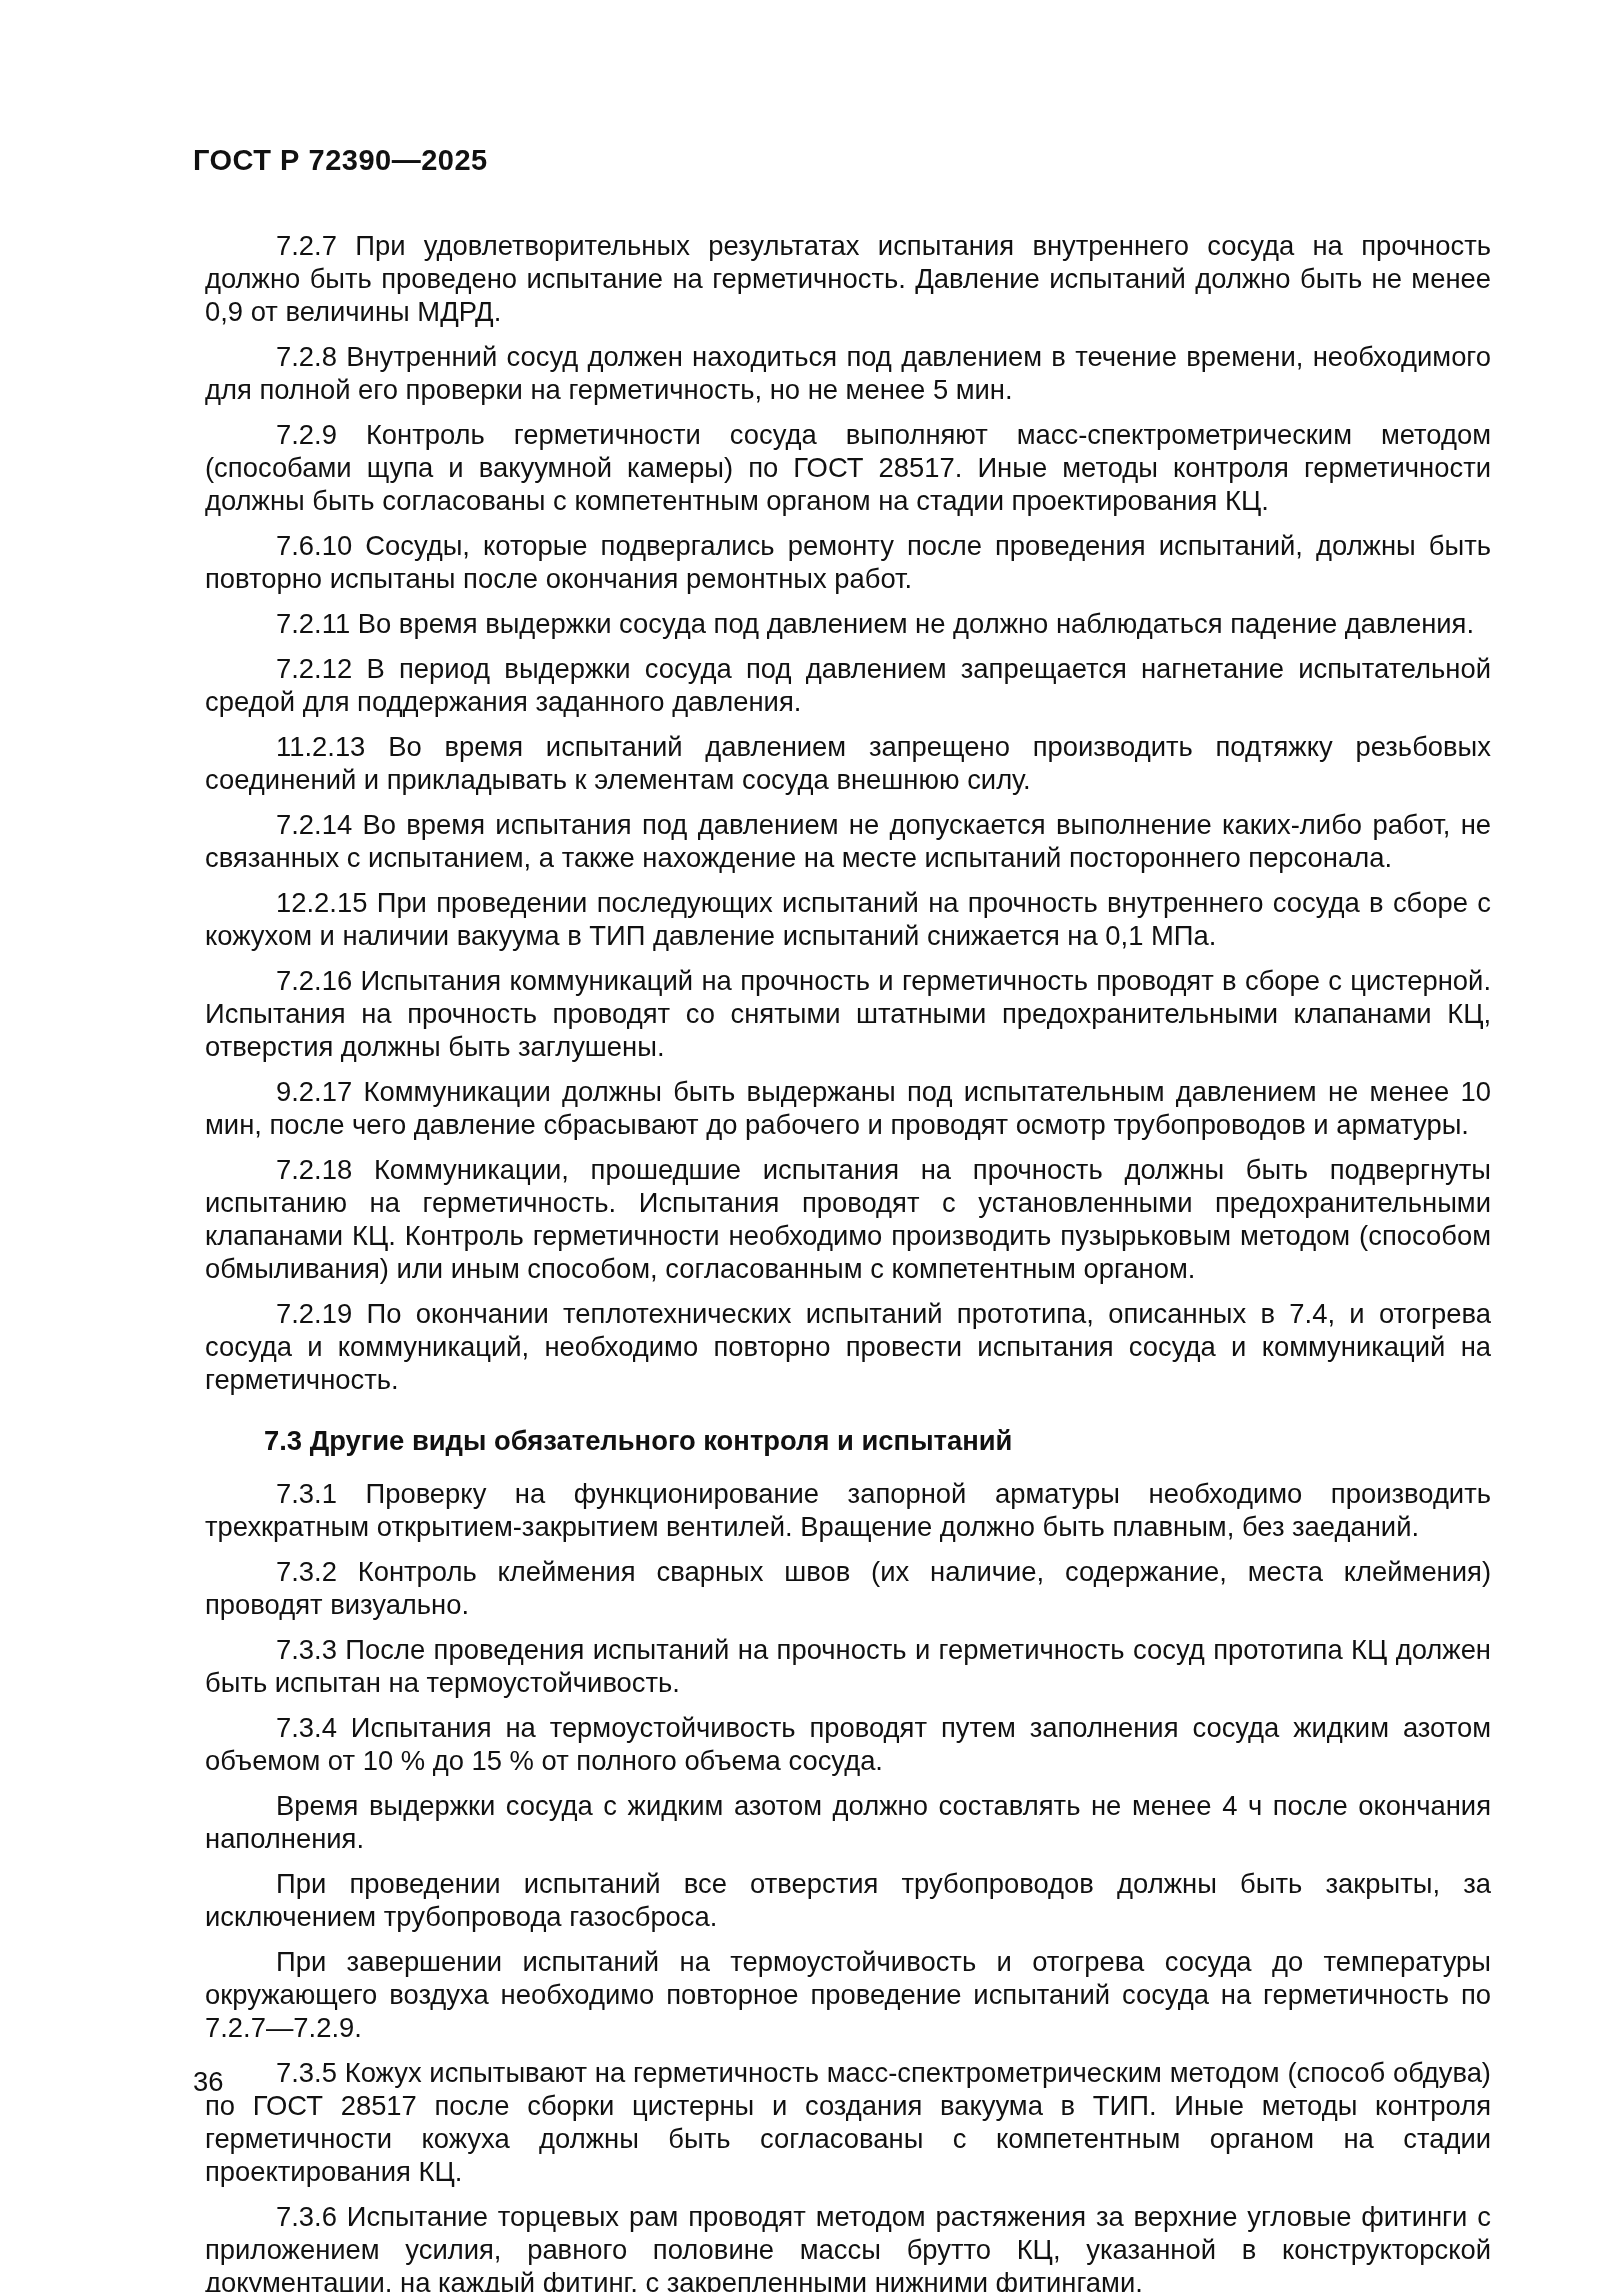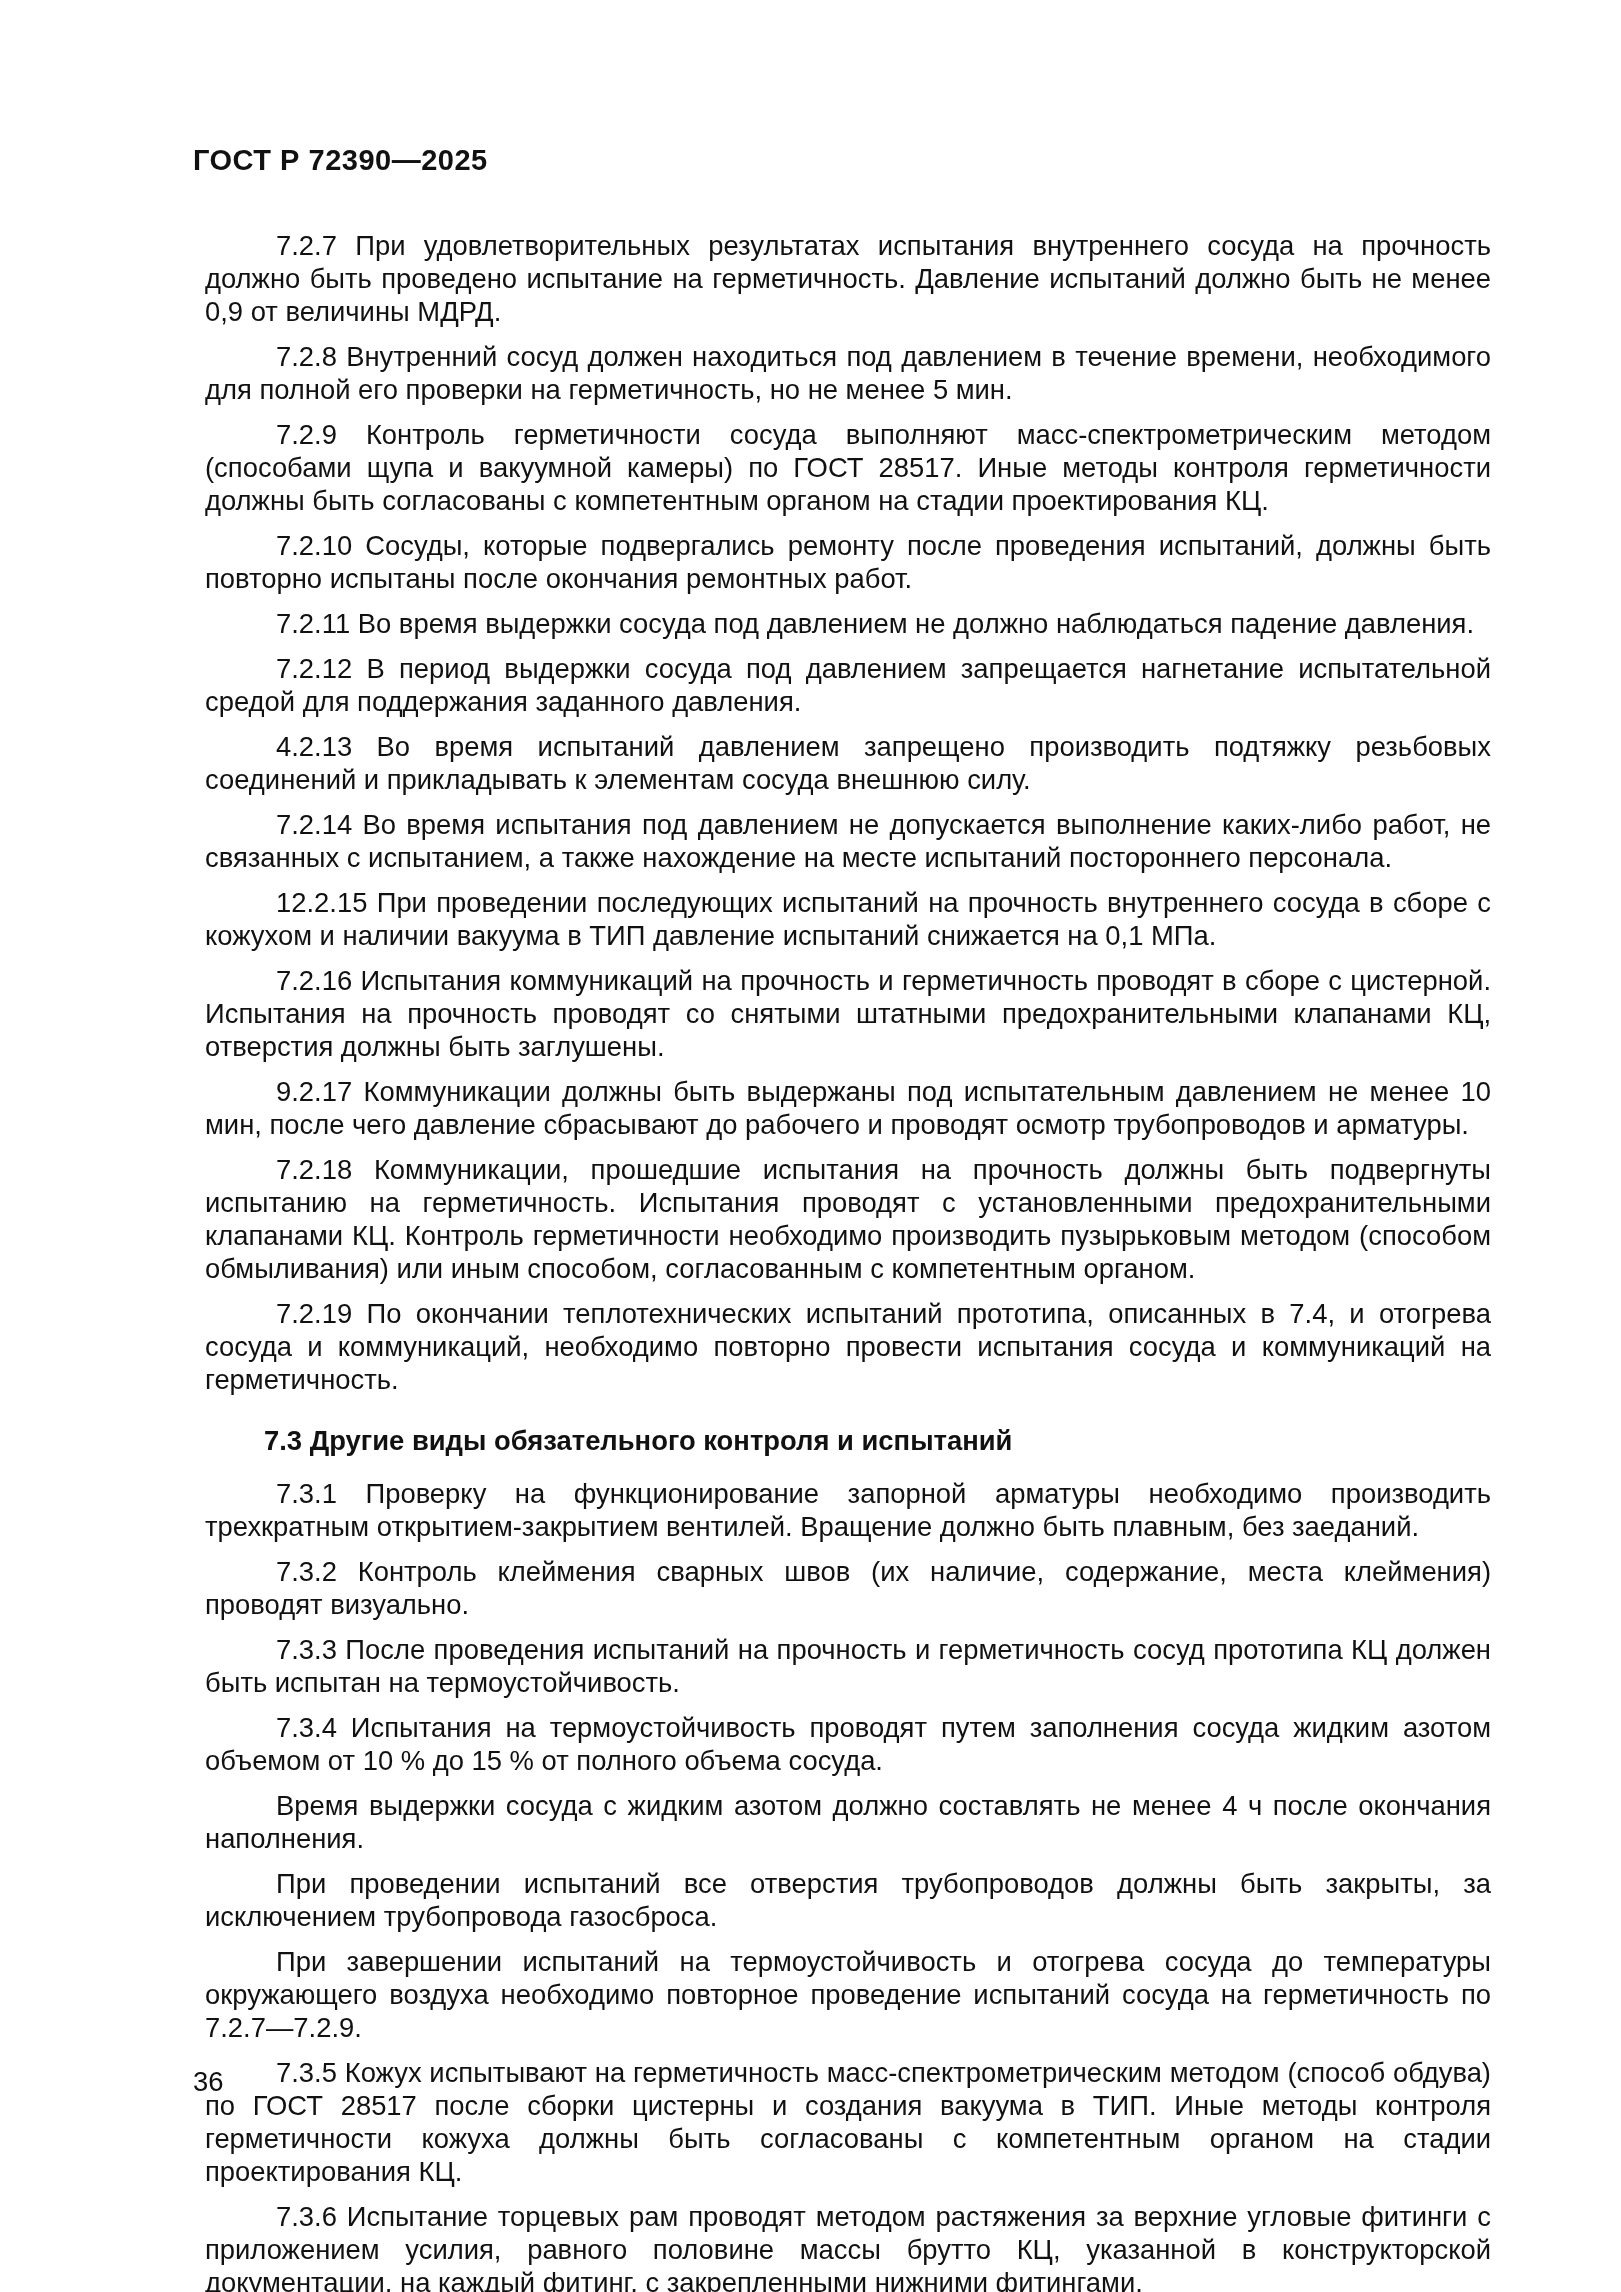--- a/index.html
+++ b/index.html
@@ -58,24 +58,24 @@
 <body>
 
 <div class="page">
 
   <div class="doc-header">ГОСТ Р 72390—2025</div>
 
   <div class="body-text">
     <p>7.2.7 При удовлетворительных результатах испытания внутреннего сосуда на прочность должно быть проведено испытание на герметичность. Давление испытаний должно быть не менее 0,9 от величины МДРД.</p>
     <p>7.2.8 Внутренний сосуд должен находиться под давлением в течение времени, необходимого для полной его проверки на герметичность, но не менее 5 мин.</p>
     <p>7.2.9 Контроль герметичности сосуда выполняют масс-спектрометрическим методом (способами щупа и вакуумной камеры) по ГОСТ 28517. Иные методы контроля герметичности должны быть согласованы с компетентным органом на стадии проектирования КЦ.</p>
-    <p>7.2.10 Сосуды, которые подвергались ремонту после проведения испытаний, должны быть повторно испытаны после окончания ремонтных работ.</p>
+    <p>7.6.10 Сосуды, которые подвергались ремонту после проведения испытаний, должны быть повторно испытаны после окончания ремонтных работ.</p>
     <p>7.2.11 Во время выдержки сосуда под давлением не должно наблюдаться падение давления.</p>
     <p>7.2.12 В период выдержки сосуда под давлением запрещается нагнетание испытательной средой для поддержания заданного давления.</p>
-    <p>4.2.13 Во время испытаний давлением запрещено производить подтяжку резьбовых соединений и прикладывать к элементам сосуда внешнюю силу.</p>
+    <p>11.2.13 Во время испытаний давлением запрещено производить подтяжку резьбовых соединений и прикладывать к элементам сосуда внешнюю силу.</p>
     <p>7.2.14 Во время испытания под давлением не допускается выполнение каких-либо работ, не связанных с испытанием, а также нахождение на месте испытаний постороннего персонала.</p>
     <p>12.2.15 При проведении последующих испытаний на прочность внутреннего сосуда в сборе с кожухом и наличии вакуума в ТИП давление испытаний снижается на 0,1 МПа.</p>
     <p>7.2.16 Испытания коммуникаций на прочность и герметичность проводят в сборе с цистерной. Испытания на прочность проводят со снятыми штатными предохранительными клапанами КЦ, отверстия должны быть заглушены.</p>
     <p>9.2.17 Коммуникации должны быть выдержаны под испытательным давлением не менее 10 мин, после чего давление сбрасывают до рабочего и проводят осмотр трубопроводов и арматуры.</p>
     <p>7.2.18 Коммуникации, прошедшие испытания на прочность должны быть подвергнуты испытанию на герметичность. Испытания проводят с установленными предохранительными клапанами КЦ. Контроль герметичности необходимо производить пузырьковым методом (способом обмыливания) или иным способом, согласованным с компетентным органом.</p>
     <p>7.2.19 По окончании теплотехнических испытаний прототипа, описанных в 7.4, и отогрева сосуда и коммуникаций, необходимо повторно провести испытания сосуда и коммуникаций на герметичность.</p>
 
     <p class="section-heading">7.3 Другие виды обязательного контроля и испытаний</p>
 
     <p>7.3.1 Проверку на функционирование запорной арматуры необходимо производить трехкратным открытием-закрытием вентилей. Вращение должно быть плавным, без заеданий.</p>

